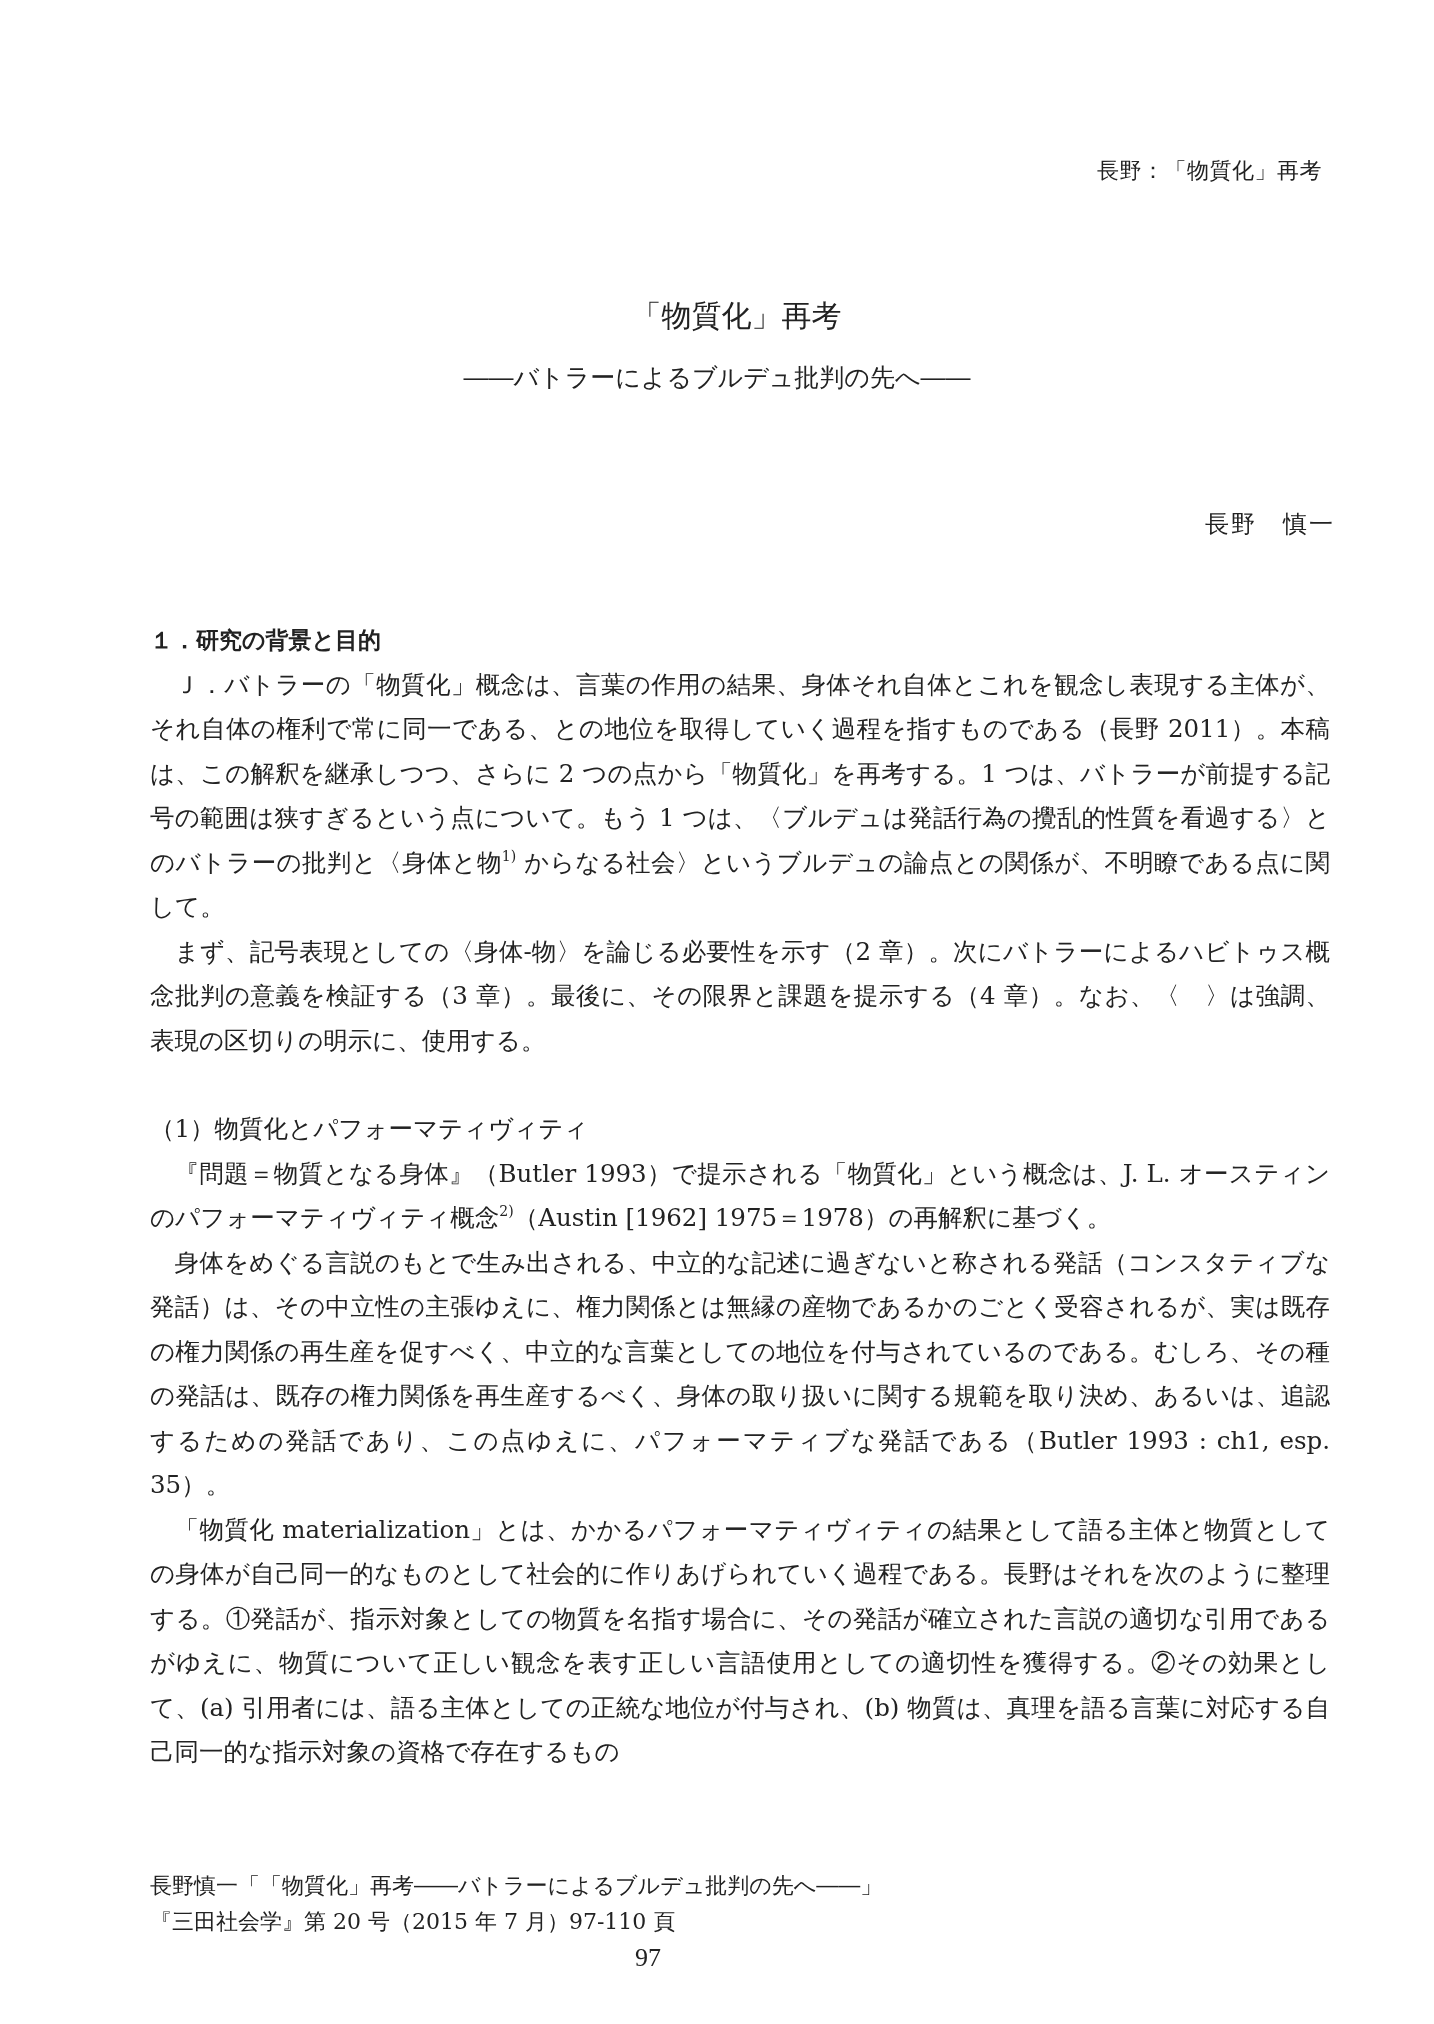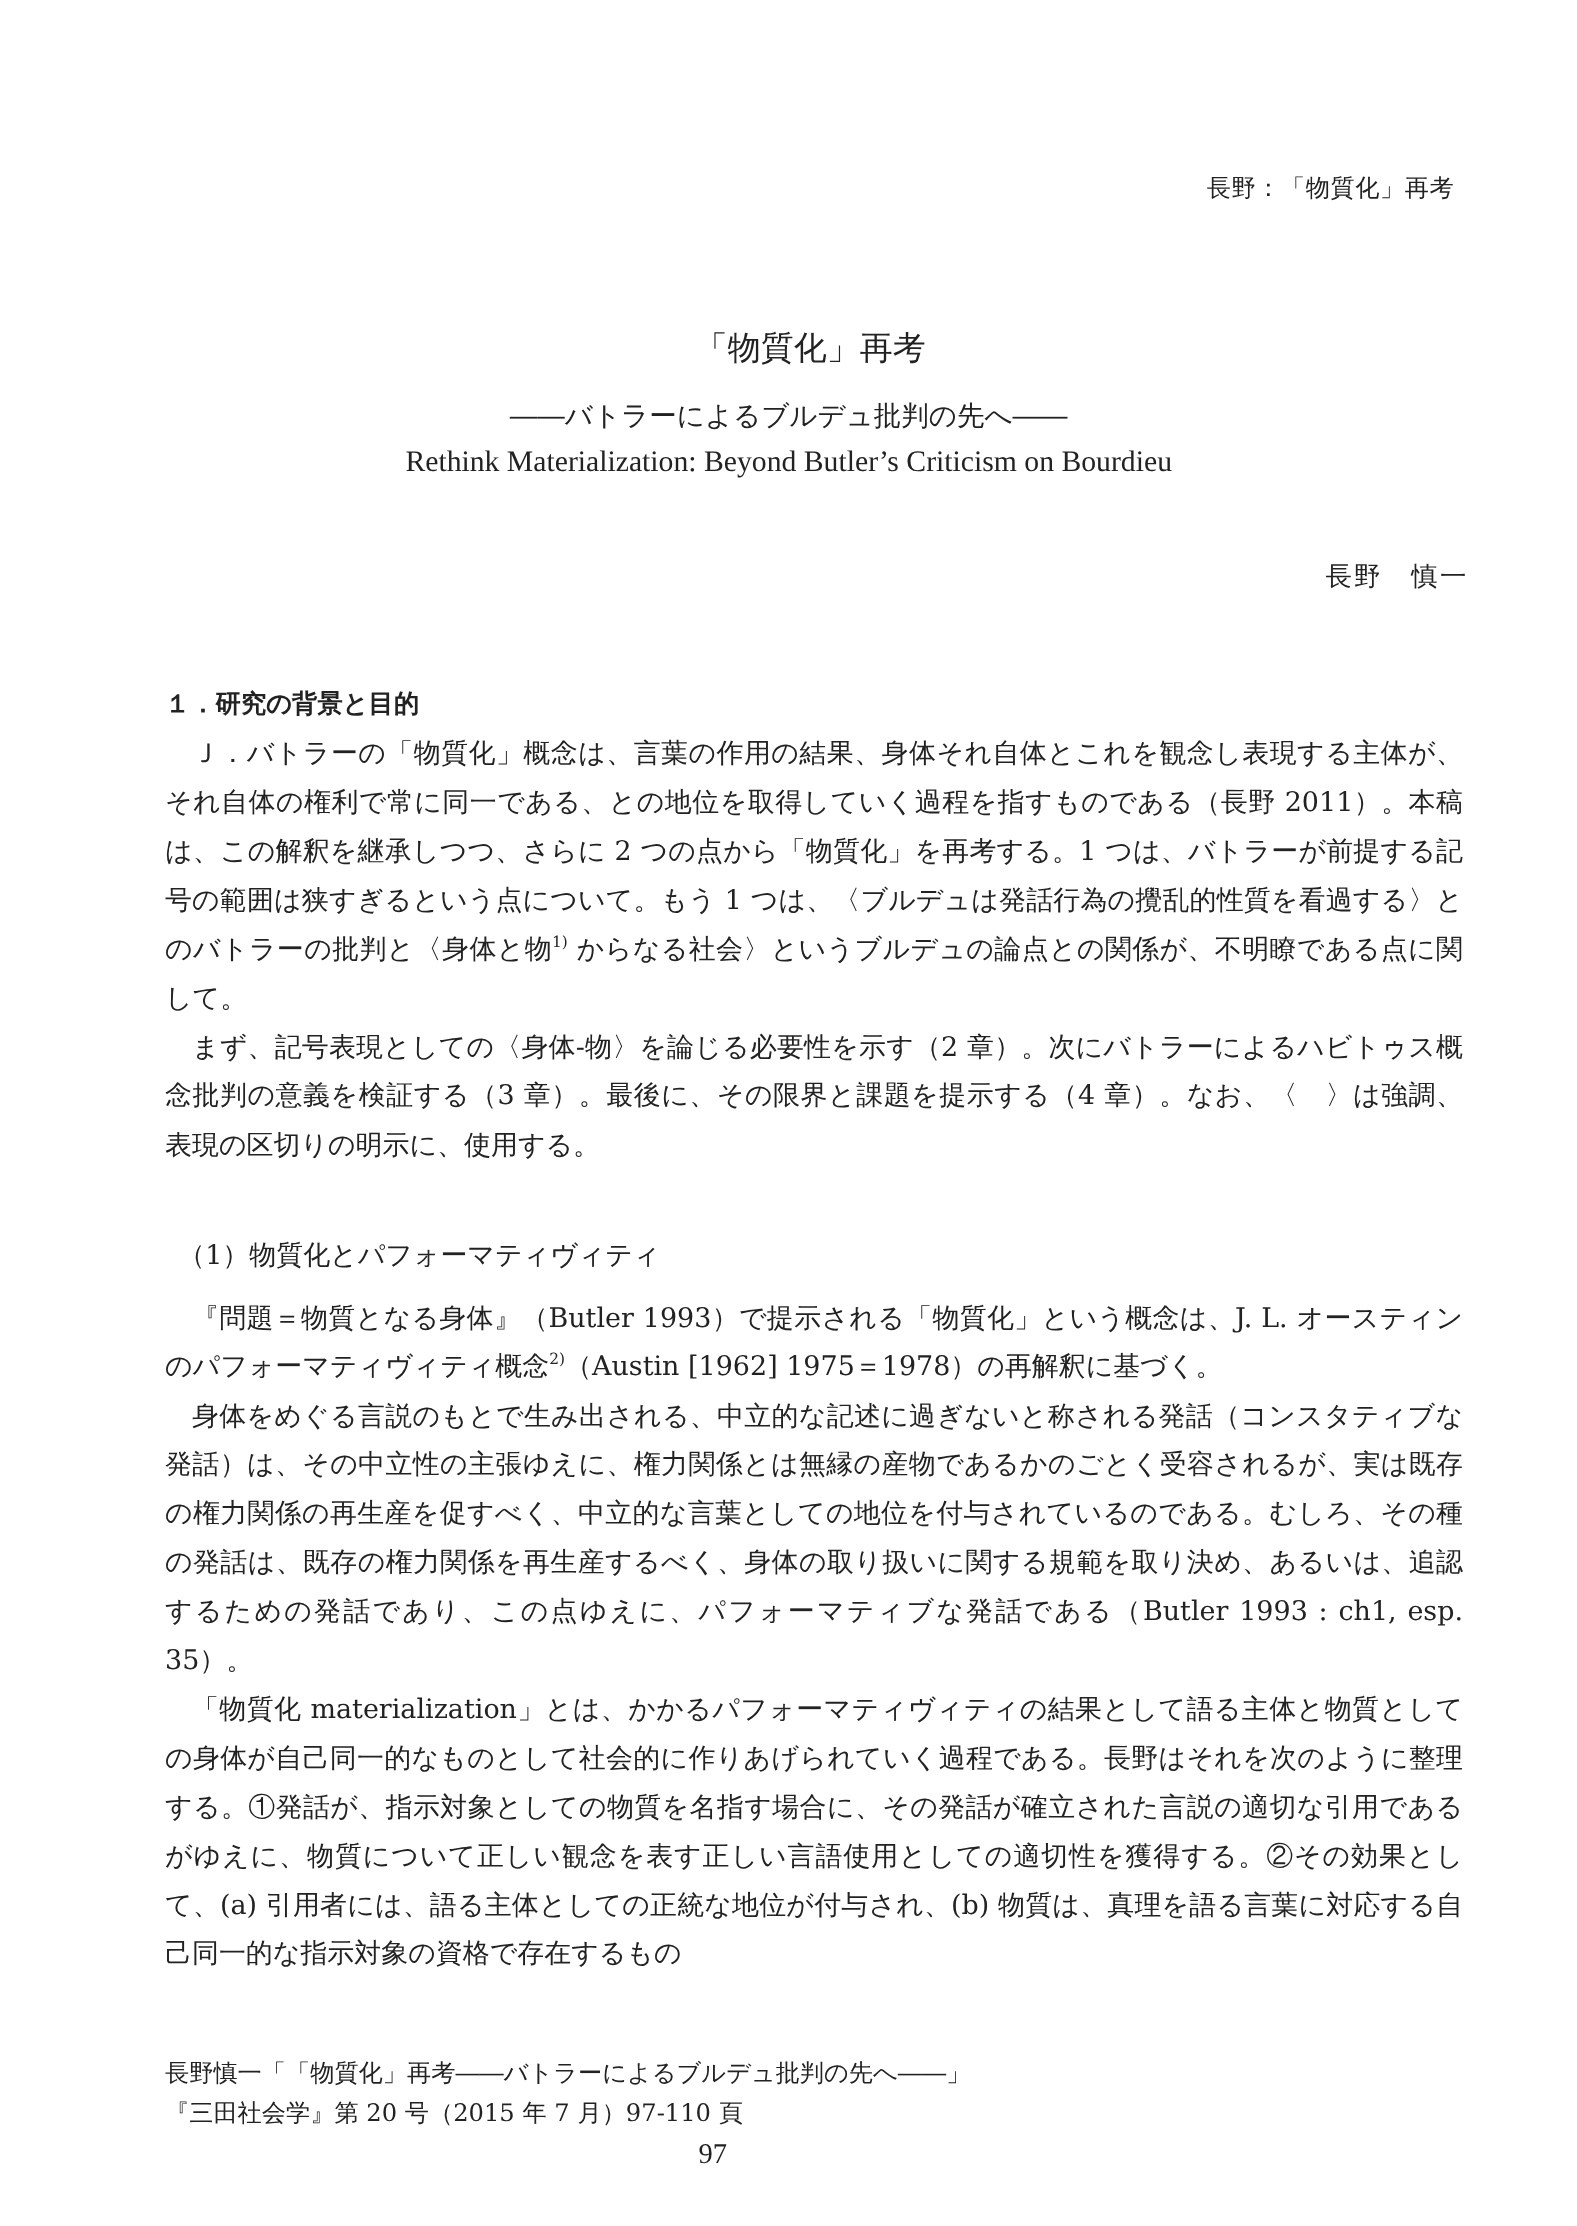--- a/index.html
+++ b/index.html
@@ -18,42 +18,41 @@
   .en-title { font-family: "Liberation Serif", serif; font-size: 27px; margin: 0; }
   .author {
     position: absolute; top: 508px; right: 99px;
     font-size: 24px; letter-spacing: 2px;
   }
   .body-text {
     position: absolute; left: 150px; width: 1180px; top: 618px;
     font-size: 24.5px; line-height: 44.5px;
   }
   .section-heading { font-family: "DejaVu Sans", sans-serif; font-weight: bold; font-size: 23px; margin: 0; }
-  .sub-heading { margin: 12px; }
+  .sub-heading { margin: 0; }
   p { margin: 0; text-indent: 1em; text-align: justify; }
   .gap { height: 44px; }
   sup { font-size: 14px; vertical-align: 10px; line-height: 0; }
   .footer {
     position: absolute; left: 150px; top: 1868px;
     font-size: 22px; line-height: 36px;
   }
   .page-number {
     position: absolute; top: 1943px; left: 0; width: 1296px; text-align: center;
     font-family: "Liberation Serif", serif; font-size: 26px;
   }
 </style>
 </head>
 <body>
 
 <div class="running-head">長野：「物質化」再考</div>
 
 <div class="title-block">
   <h1 class="title">「物質化」再考</h1>
   <div class="subtitle">――バトラーによるブルデュ批判の先へ――</div>
-  <div class="en-title">Rethink Materialization: Beyond Butler’s Criticism on Bourdieu</div>
 </div>
 
 <div class="author">長野　慎一</div>
 
 <div class="body-text">
   <h2 class="section-heading">１．研究の背景と目的</h2>
   <p><span>Ｊ．バトラーの「物質化」概念は、言葉の作用の結果、身体それ自体とこれを観念し表現する主体が、それ自体の権利で常に同一である、との地位を取得していく過程を指すものである（長野 2011）。本稿は、この解釈を継承しつつ、さらに 2 つの点から「物質化」を再考する。1 つは、バトラーが前提する記号の範囲は狭すぎるという点について。もう 1 つは、〈ブルデュは発話行為の攪乱的性質を看過する〉とのバトラーの批判と〈身体と物</span><sup>1)</sup><span> からなる社会〉というブルデュの論点との関係が、不明瞭である点に関して。</span></p>
   <p>まず、記号表現としての〈身体‐物〉を論じる必要性を示す（2 章）。次にバトラーによるハビトゥス概念批判の意義を検証する（3 章）。最後に、その限界と課題を提示する（4 章）。なお、〈　〉は強調、表現の区切りの明示に、使用する。</p>
 
   <div class="gap"></div>

